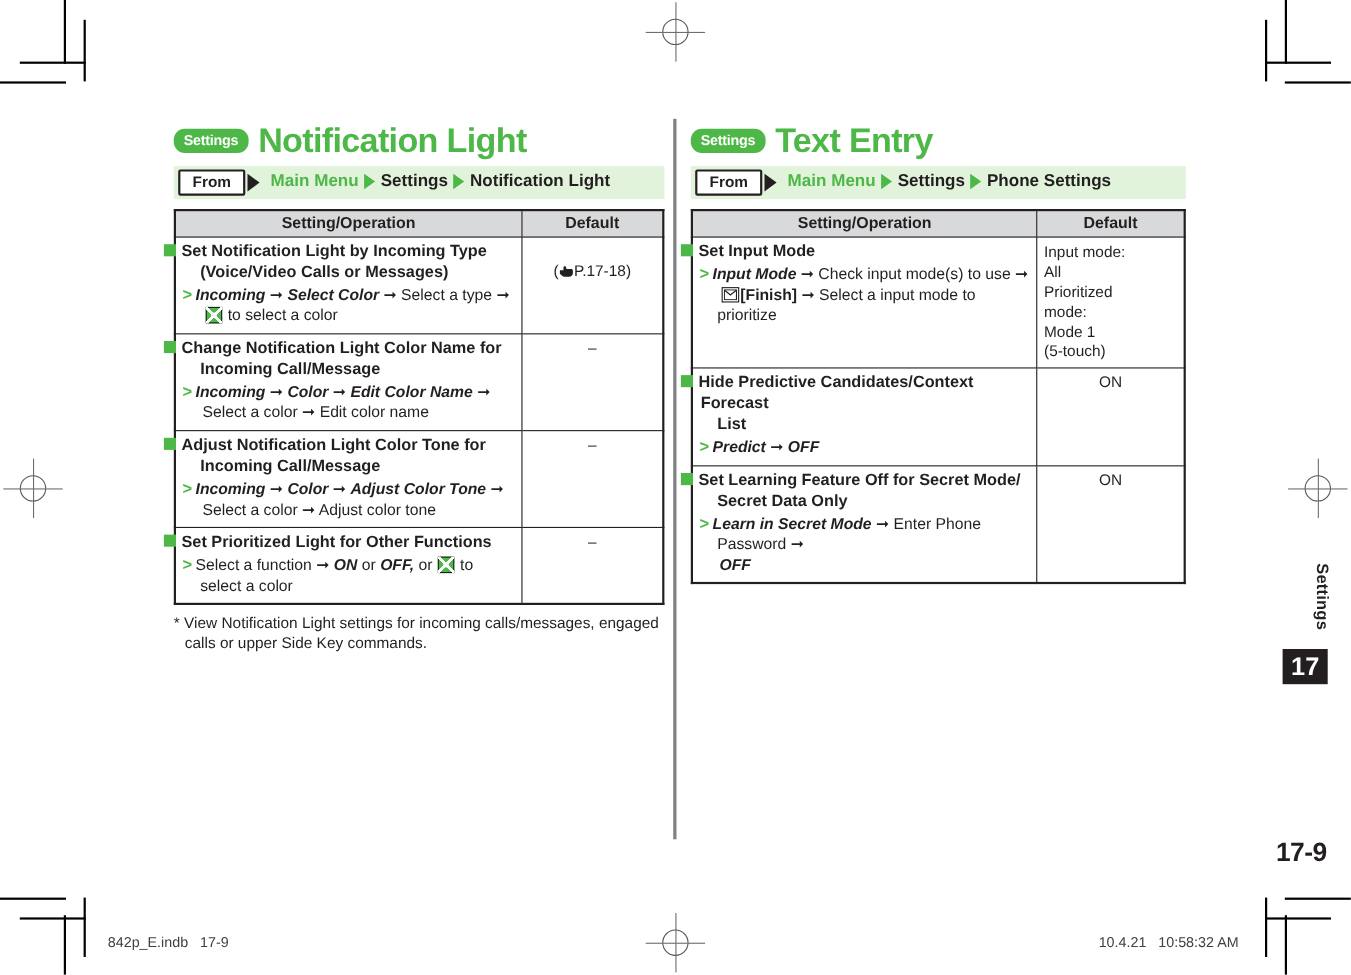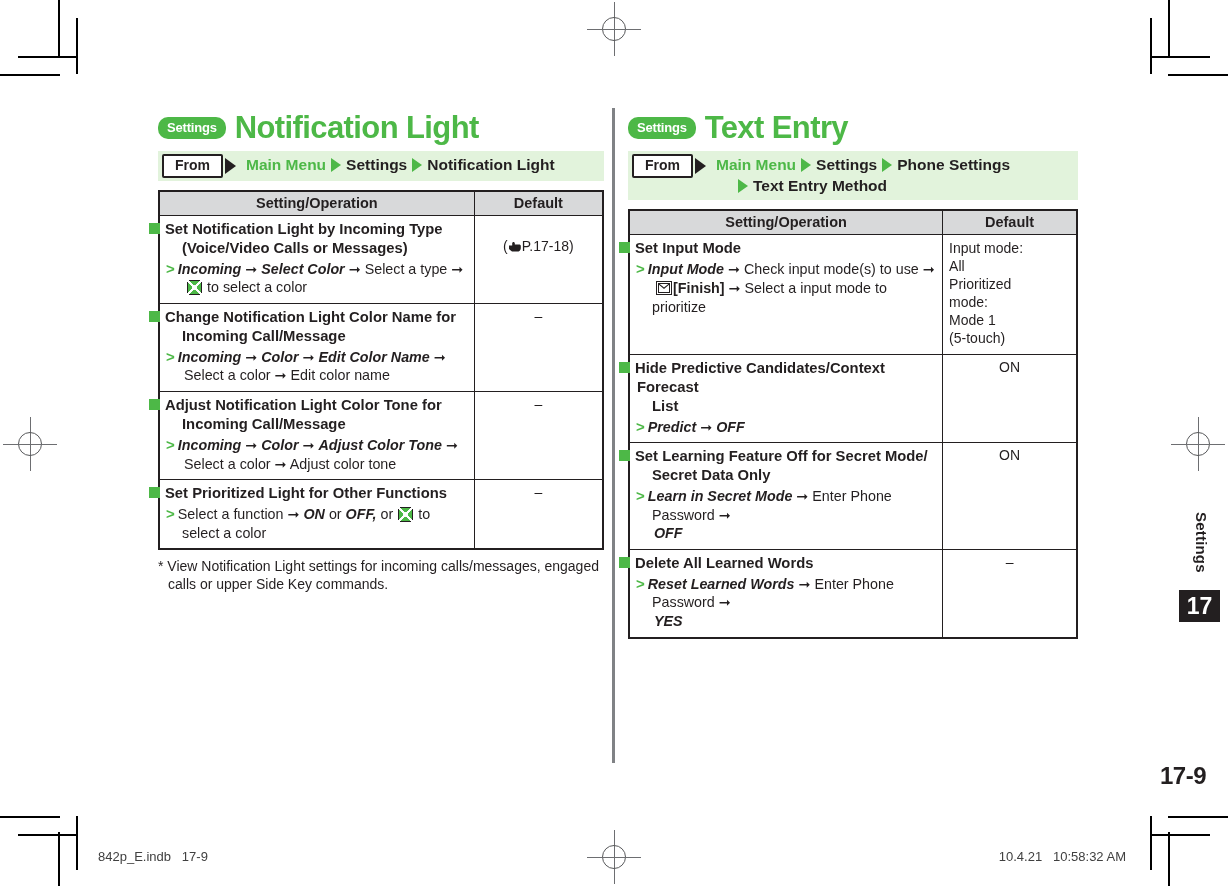--- a/index.html
+++ b/index.html
@@ -231,21 +231,21 @@
     position: absolute;
     right: 18px; top: 512px;
     font-weight: bold;
     font-size: 15px;
     writing-mode: vertical-rl;
     letter-spacing: 0.2px;
     color: #231f20;
   }
   .chapter-tab {
     position: absolute;
-    right: 8px; top: 590px;
+    right: 21px; top: 590px;
     width: 41px; height: 32px;
     background: #231f20;
     color: #ffffff;
     font-weight: bold;
     font-size: 23px;
     display: flex; align-items: center; justify-content: center;
   }
   .folio {
     position: absolute;
     right: 22px; top: 762px;
@@ -458,24 +458,20 @@
         <span class="blk-arrow"></span>
       </div>
       <div class="crumbs">
         <div class="crumb-line">
           <span class="crumb green">Main Menu</span>
           <span class="g-arrow"></span>
           <span class="crumb dark">Settings</span>
           <span class="g-arrow"></span>
           <span class="crumb dark">Phone Settings</span>
         </div>
-        <div class="crumb-line indent">
-          <span class="g-arrow"></span>
-          <span class="crumb dark">Text Entry Method</span>
-        </div>
       </div>
     </div>
 
     <table class="spec">
       <thead>
         <tr>
           <th class="c-op">Setting/Operation</th>
           <th class="c-def">Default</th>
         </tr>
       </thead>
@@ -538,36 +534,20 @@
               <span class="arr">➞</span>
               <span>Enter Phone Password</span>
               <span class="arr">➞</span>
               <br>
               <span style="display:inline-block;width:2px;"></span><span class="bi">OFF</span>
             </div>
           </td>
           <td class="def">ON</td>
         </tr>
 
-        <tr>
-          <td>
-            <div class="op-title">
-              <span class="sq"></span><span>Delete All Learned Words</span>
-            </div>
-            <div class="op-steps">
-              <span class="gt">&gt;</span><span class="bi">Reset Learned Words</span>
-              <span class="arr">➞</span>
-              <span>Enter Phone Password</span>
-              <span class="arr">➞</span>
-              <br>
-              <span style="display:inline-block;width:2px;"></span><span class="bi">YES</span>
-            </div>
-          </td>
-          <td class="def">–</td>
-        </tr>
 
       </tbody>
     </table>
   </div>
 
   <div class="side-label">Settings</div>
   <div class="chapter-tab">17</div>
   <div class="folio">17-9</div>
 
   <div class="slug left">842p_E.indb   17-9</div>

